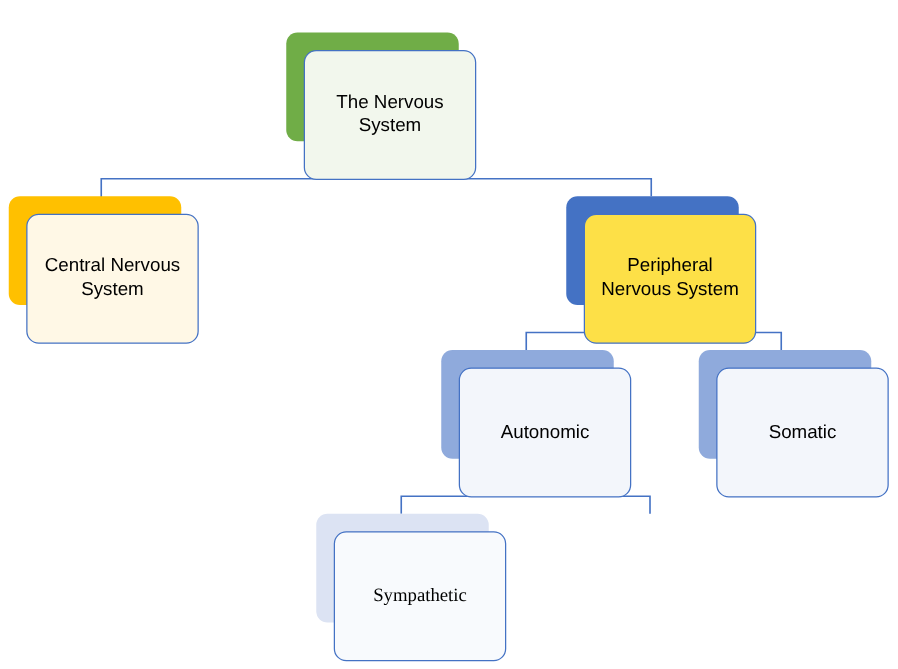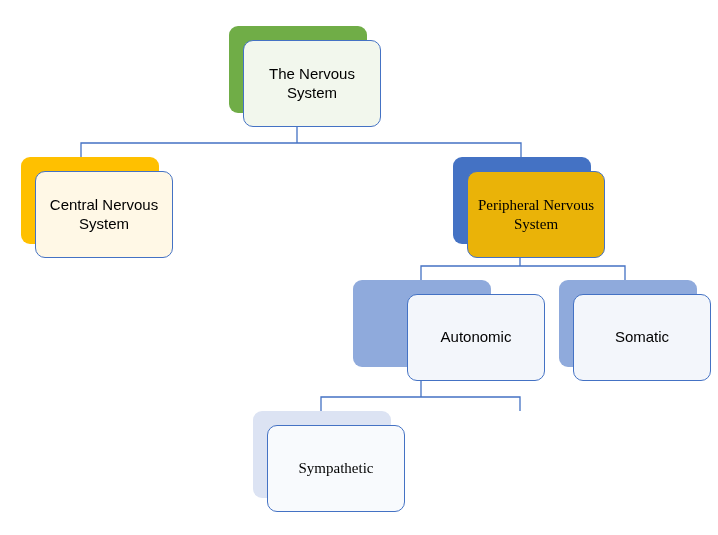--- a/index.html
+++ b/index.html
@@ -35,35 +35,35 @@
     top: -14px;
     width: 138px;
     height: 87px;
     border-radius: 9px;
   }
   .node .front {
     position: absolute;
     left: 0;
     top: 0;
     width: 138px;
-    height: 87px;
+    height: 104px;
     box-sizing: border-box;
     border: 1.4px solid #4472C4;
     border-radius: 10px;
     display: flex;
     align-items: center;
     justify-content: center;
     text-align: center;
     padding: 4px 9px;
     font-size: 15px;
     line-height: 1.25;
   }
   
   .pos-root  { left: 243px; top: 40px;  }
-  .pos-cns   { left: 35px;  top: 171px; }
+  .pos-cns   { left: 21px;  top: 171px; }
   .pos-pns   { left: 467px; top: 171px; }
   .pos-auto  { left: 367px; top: 294px; }
   .pos-som   { left: 573px; top: 294px; }
   .pos-sym   { left: 267px; top: 425px; }
   .pos-para  { left: 466px; top: 425px; }
 </style>
 </head>
 <body>
 
 <div class="canvas" style="background: rgb(255, 255, 255);">
@@ -83,28 +83,28 @@
 
   <div class="node pos-cns">
     <div class="shadow" style="background: rgb(255, 192, 0);"></div>
     <div class="front" style="background: rgb(255, 248, 230);">
       <span style="color: rgb(0, 0, 0);">Central Nervous System</span>
     </div>
   </div>
 
   <div class="node pos-pns">
     <div class="shadow" style="background: rgb(68, 114, 196);"></div>
-    <div class="front" style="background: #eab308; font-family: Liberation Serif, serif;">
+    <div class="front" style="background: #fde047;">
       <span style="color: rgb(0, 0, 0);">Peripheral Nervous System</span>
     </div>
   </div>
 
   <div class="node pos-auto">
     <div class="shadow" style="background: rgb(143, 170, 220);"></div>
-    <div class="front" style="background: rgb(243, 246, 251); margin-left: 40px;">
+    <div class="front" style="background: rgb(243, 246, 251);">
       <span style="color: rgb(0, 0, 0);">Autonomic</span>
     </div>
   </div>
 
   <div class="node pos-som">
     <div class="shadow" style="background: rgb(143, 170, 220);"></div>
     <div class="front" style="background: rgb(243, 246, 251);">
       <span style="color: rgb(0, 0, 0);">Somatic</span>
     </div>
   </div>

